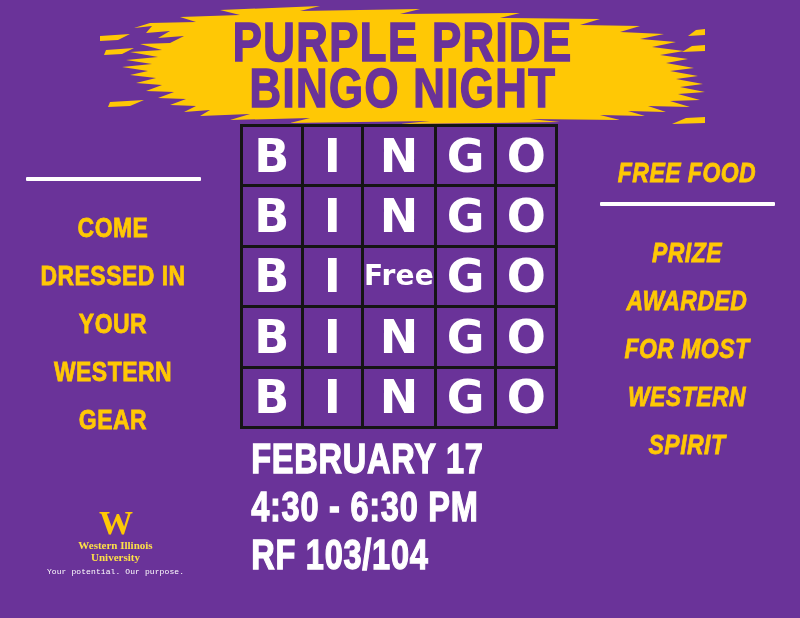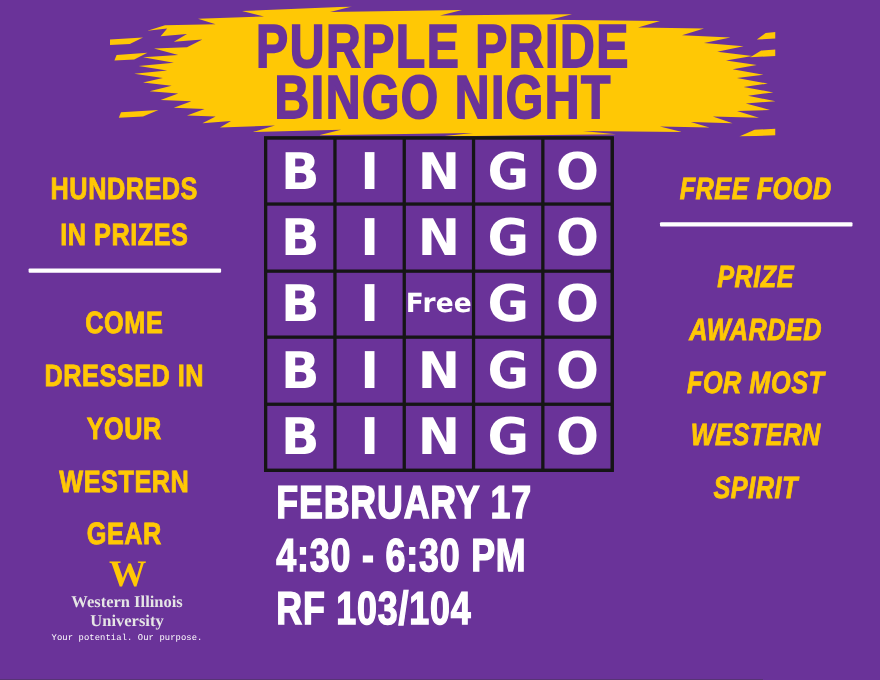--- a/index.html
+++ b/index.html
@@ -73,21 +73,21 @@
     display: flex;
     align-items: center;
     justify-content: center;
     color: #ffffff;
     font-family: "DejaVu Sans", sans-serif;
     font-weight: 700;
     font-size: 46px;
     line-height: 1;
   }
   .cell.free {
-    font-size: 24px;
+    font-size: 28px;
     font-weight: 700;
     letter-spacing: 0.2px;
   }
 
   
   .side-col {
     position: absolute;
     top: 160px;
     width: 210px;
     text-align: center;
@@ -150,24 +150,24 @@
   #wiu-w {
     color: #FFC805;
     font-family: "Liberation Serif", serif;
     font-weight: 700;
     font-size: 34px;
     line-height: 0.9;
     margin: 0;
     letter-spacing: -1px;
   }
   .wiu-name {
-    color: #e5e5e5;
+    color: #fde047;
     font-family: "Liberation Serif", serif;
     font-weight: 700;
-    font-size: 15px;
+    font-size: 11px;
     line-height: 1.08;
     margin: 1px 0 0 0;
   }
   #wiu-tagline {
     color: #ffffff;
     font-family: Liberation Mono, monospace;
     font-size: 8px;
     line-height: 1;
     margin: 4px 0 0 0;
     letter-spacing: 0.1px;
@@ -234,24 +234,20 @@
     <div class="cell">O</div>
 
     <div class="cell">B</div>
     <div class="cell">I</div>
     <div class="cell">N</div>
     <div class="cell">G</div>
     <div class="cell">O</div>
   </div>
 
   <div id="side-left" class="side-col">
-    <div class="group-a">
-      <div class="side-line">HUNDREDS</div>
-      <div class="side-line">IN PRIZES</div>
-    </div>
     <div class="divider"></div>
     <div class="group-b">
       <div class="side-line">COME</div>
       <div class="side-line">DRESSED IN</div>
       <div class="side-line">YOUR</div>
       <div class="side-line">WESTERN</div>
       <div class="side-line">GEAR</div>
     </div>
   </div>
 

